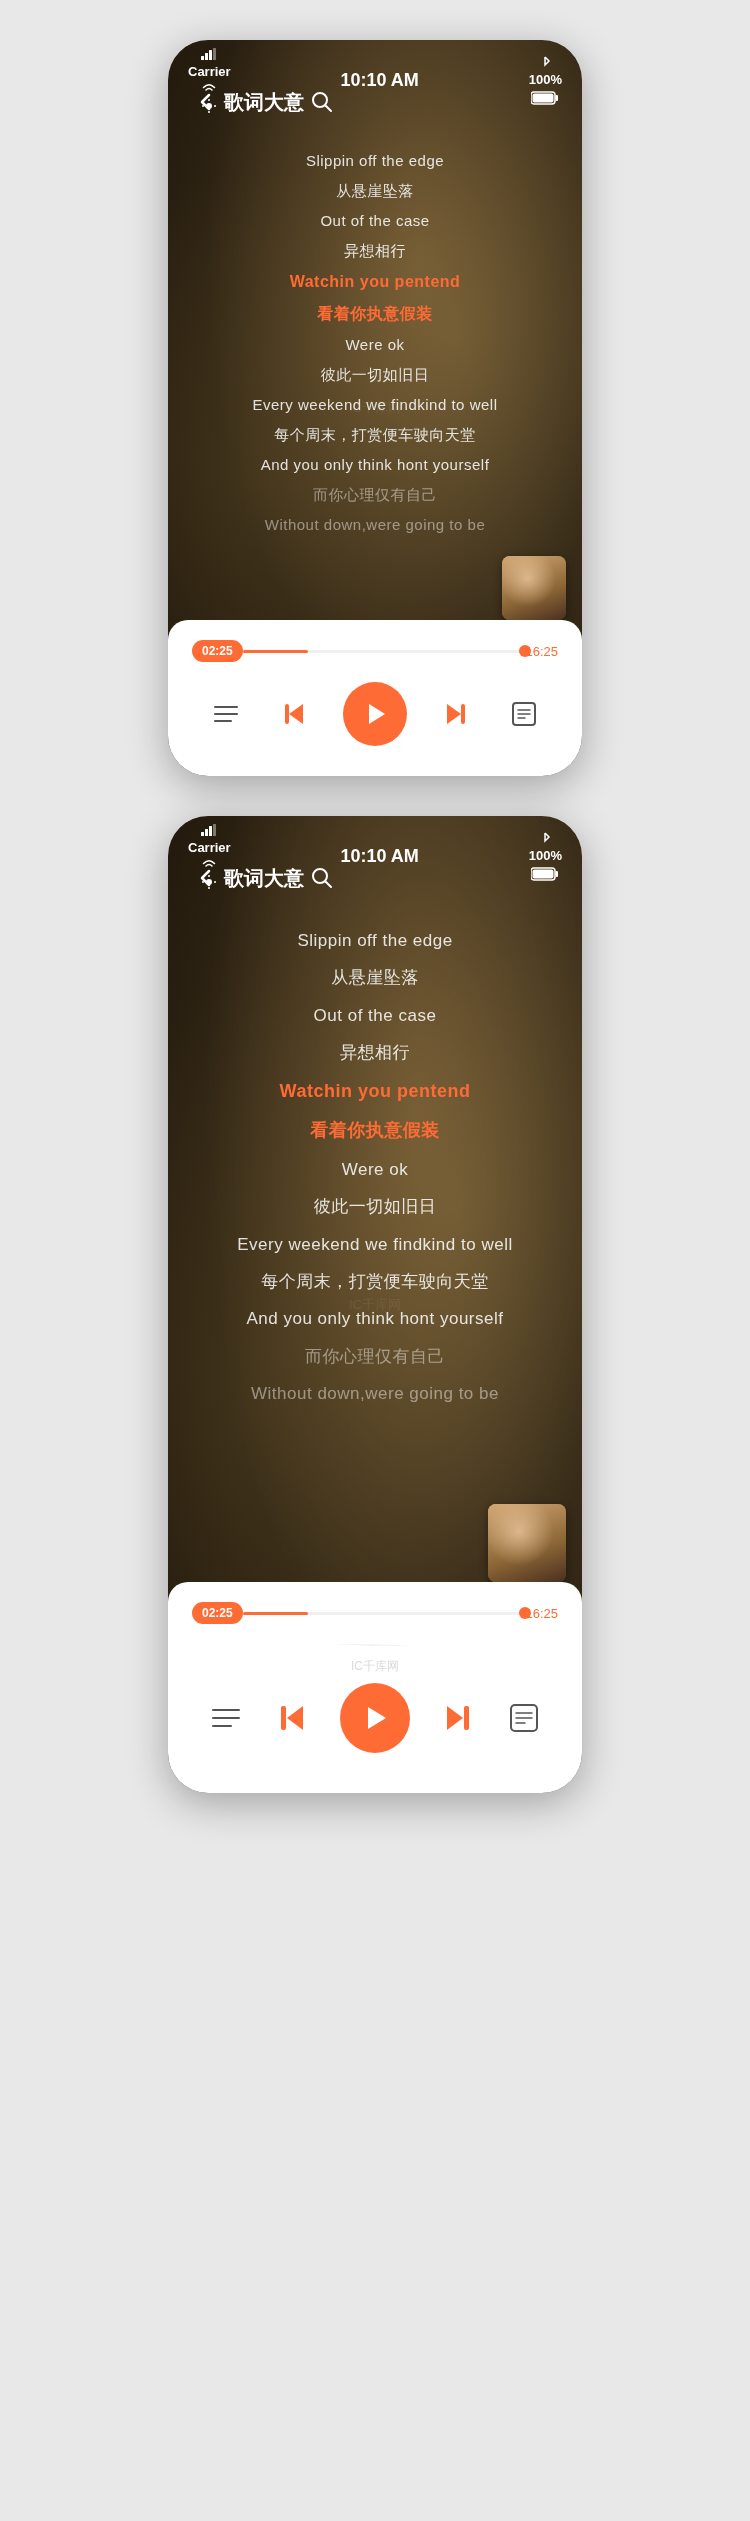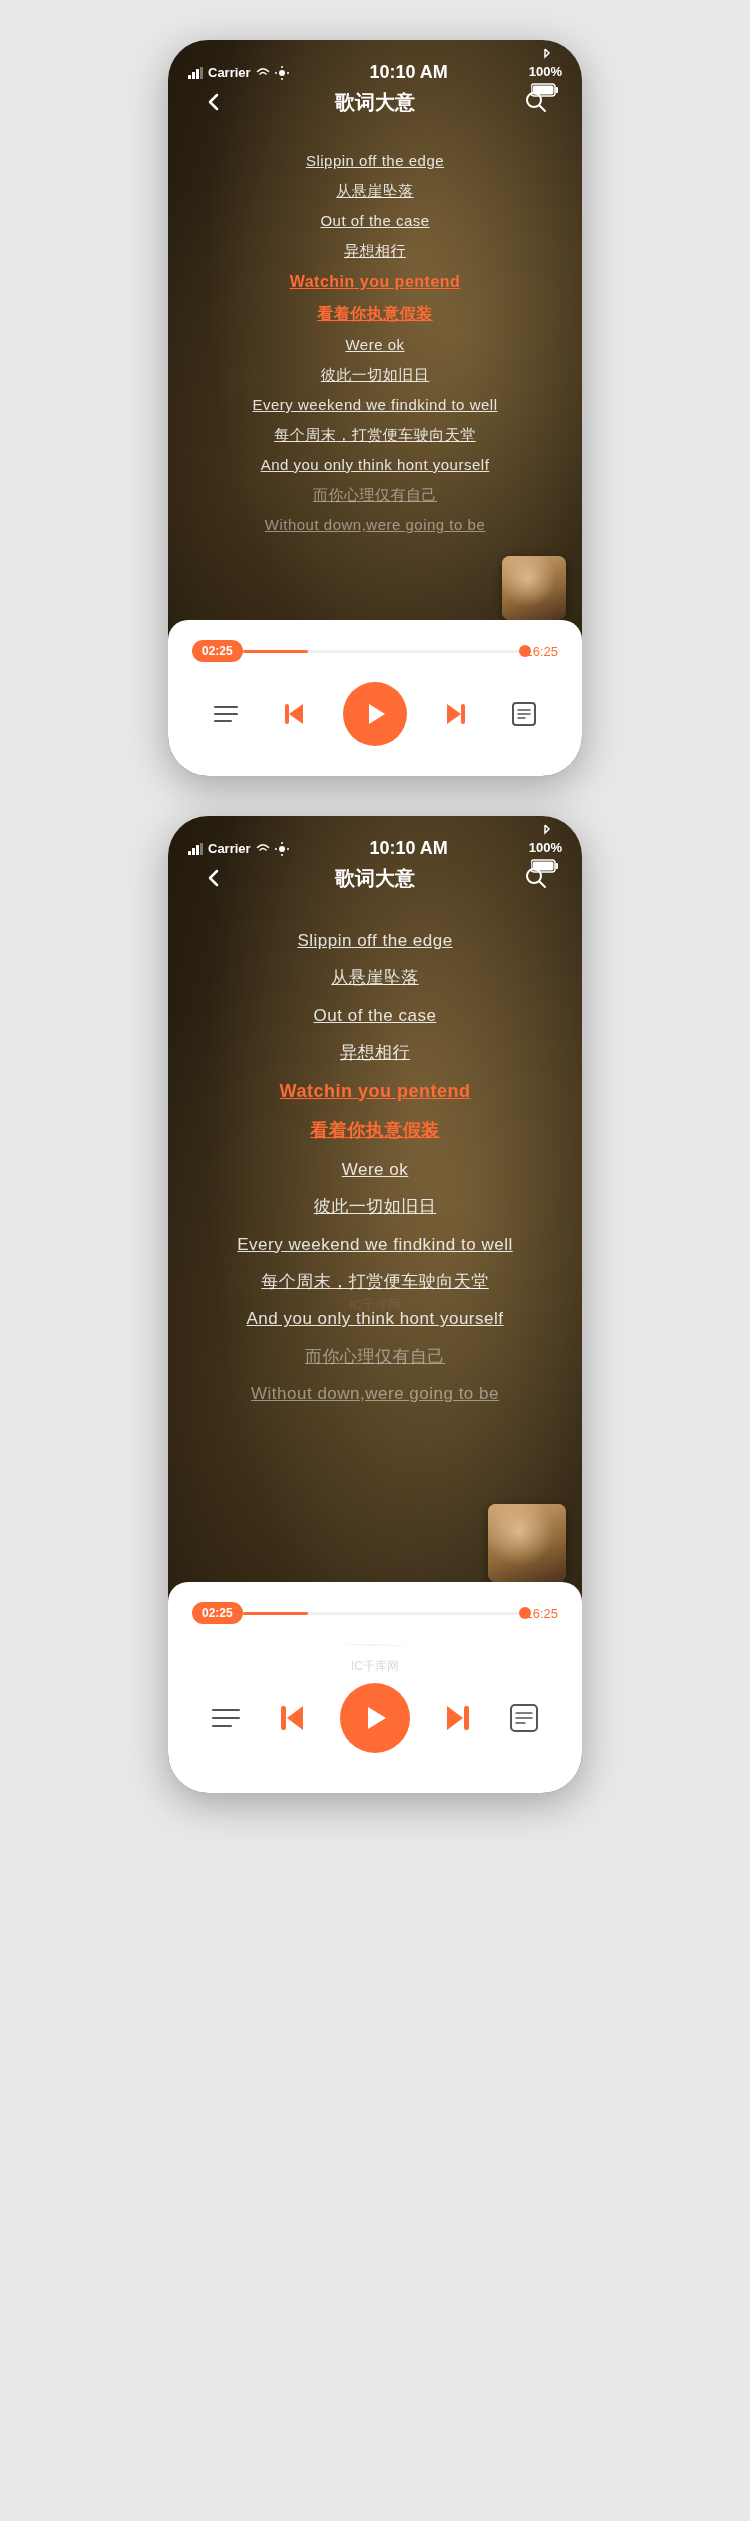--- a/index.html
+++ b/index.html
@@ -30,21 +30,21 @@
       display: flex;
       justify-content: space-between;
       align-items: center;
       padding: 8px 20px 4px;
       position: absolute;
       top: 0;
       left: 0;
       right: 0;
       z-index: 10;
     }
-    .status-bar .left { font-size: 13px; color: white; font-weight: 600; display: flex; align-items: center; gap: 4px; }
+    .status-bar .left { font-size: 13px; color: white; font-weight: 600; display: flex; align-items: center; gap: 4px; flex-direction: column; }
     .status-bar .center { font-size: 18px; color: white; font-weight: 600; }
     .status-bar .right { font-size: 13px; color: white; font-weight: 600; display: flex; align-items: center; gap: 4px; flex-direction: column; }
 
     
     .music-bg {
       width: 100%;
       min-height: 680px;
       background: radial-gradient(ellipse at 70% 40%, #5a4a2a 0%, #3a2e1a 40%, #1a1208 100%);
       position: relative;
       display: flex;
@@ -58,22 +58,22 @@
       top: 0; left: 0; right: 0; bottom: 0;
       background: 
         radial-gradient(ellipse at 60% 30%, rgba(180,140,80,0.4) 0%, transparent 60%),
         radial-gradient(ellipse at 20% 60%, rgba(100,80,40,0.3) 0%, transparent 50%);
     }
 
     
     .nav-header {
       display: flex;
       align-items: center;
-      justify-content: space-between;
-      padding: 44px 28px 16px;
+      justify-content: flex-start;
+      padding: 44px 20px 16px;
       position: relative;
       z-index: 5;
     }
     .nav-icon {
       width: 36px;
       height: 36px;
       display: flex;
       align-items: center;
       justify-content: center;
       color: white;
@@ -96,21 +96,20 @@
       padding: 10px 20px 0;
       position: relative;
       z-index: 5;
     }
     .lyric-line {
       font-size: 15px;
       color: rgba(255,255,255,0.85);
       text-align: left;
       line-height: 2.0;
       letter-spacing: 0.5px;
-      text-decoration: underline;
     }
     .lyric-line.active {
       color: #ff6b35;
       font-weight: 600;
       font-size: 16px;
     }
     .lyric-line.dim {
       color: rgba(255,255,255,0.45);
     }
 

